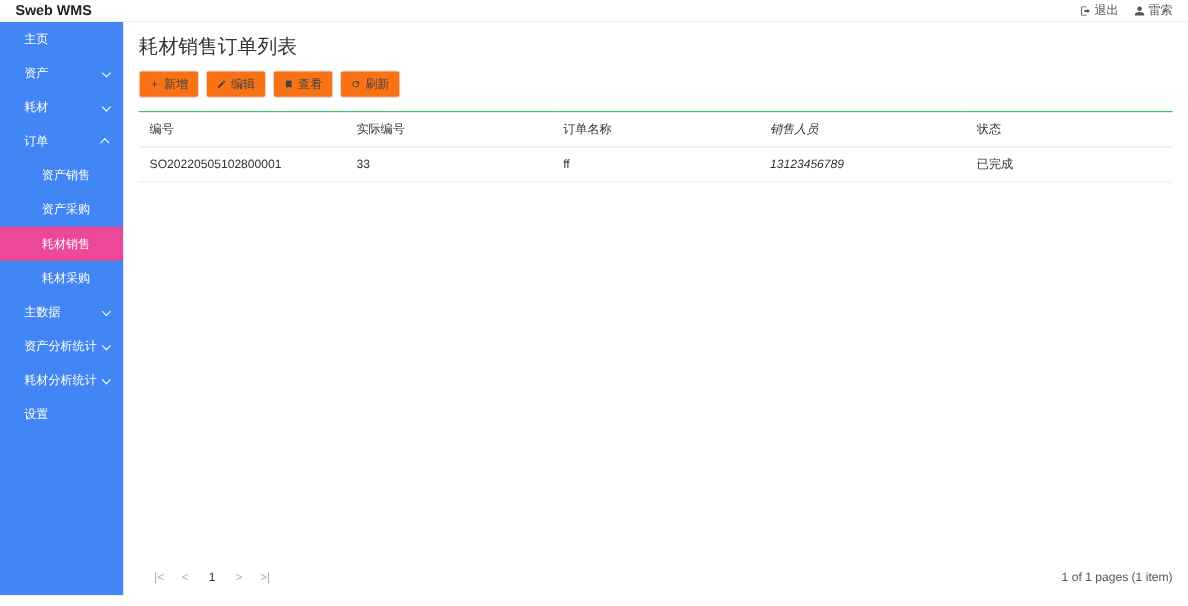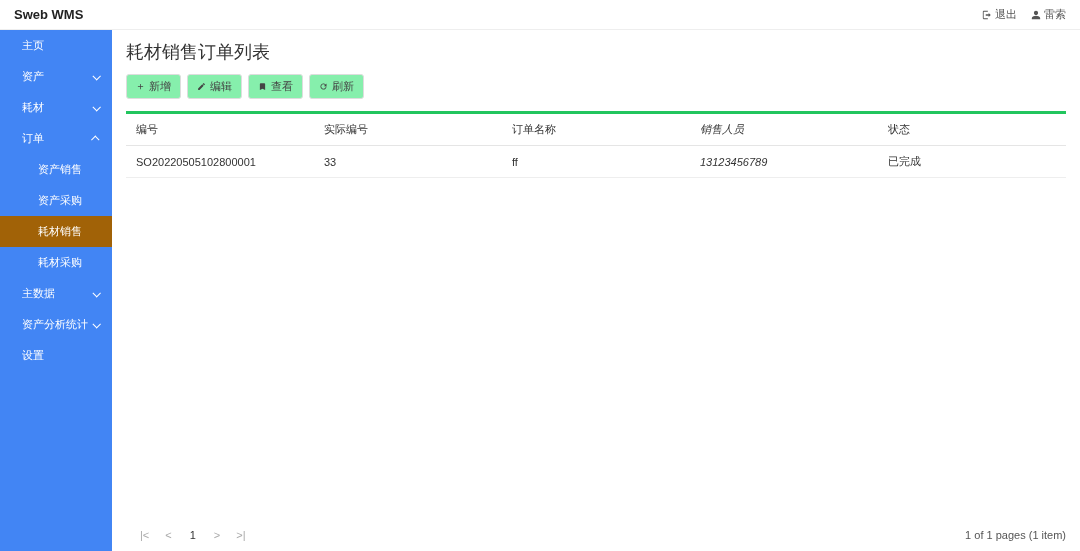--- a/index.html
+++ b/index.html
@@ -10,21 +10,21 @@
     body {
       font-family: -apple-system, BlinkMacSystemFont, "Segoe UI", "Microsoft YaHei", Arial, sans-serif;
       font-size: 12px;
       color: #333;
       background: #fff;
       width: 1080px;
       height: 551px;
       overflow: hidden;
     }
     .header {
-      height: 30px;
+      height: 20px;
       display: flex;
       align-items: center;
       justify-content: space-between;
       padding: 0 14px;
       border-bottom: 1px solid #eee;
     }
     .brand {
       font-size: 13px;
       font-weight: 600;
       color: #222;
@@ -63,21 +63,21 @@
       align-items: center;
       justify-content: space-between;
       padding: 8px 12px 8px 22px;
       cursor: pointer;
     }
     .nav-item.sub {
       padding-left: 38px;
       text-align: center;
     }
     .nav-item.active {
-      background: #a16207;
+      background: #ec4899;
     }
     .chevron {
       width: 8px;
       height: 8px;
       display: inline-flex;
       align-items: center;
       justify-content: center;
     }
     .chevron::before {
       content: "";
@@ -111,21 +111,21 @@
       gap: 6px;
       margin-bottom: 12px;
     }
     .btn {
       display: flex;
       align-items: center;
       gap: 4px;
       padding: 4px 9px;
       border: 1px solid #ddd;
       border-radius: 3px;
-      background: #86efac;
+      background: #f97316;
       font-size: 11px;
       color: #444;
       cursor: pointer;
     }
     .btn svg {
       width: 9px;
       height: 9px;
       fill: currentColor;
     }
     .table {
@@ -133,21 +133,21 @@
       border-collapse: collapse;
     }
     .table th, .table td {
       text-align: left;
       padding: 8px 10px;
       font-size: 11px;
       font-weight: 400;
       color: #333;
     }
     .table thead tr {
-      border-top: 3px solid #22c55e;
+      border-top: 1px solid #22c55e;
       border-bottom: 1px solid #e5e5e5;
     }
     .table tbody tr {
       border-bottom: 1px solid #eee;
     }
     .col-0 { width: 20%; }
     .col-1 { width: 20%; }
     .col-2 { width: 20%; }
     .col-3 { width: 20%; font-style: italic; }
     .col-4 { width: 20%; }
@@ -228,20 +228,24 @@
       </div>
       <div class="nav-item sub">
         <span>耗材采购</span>
       </div>
       <div class="nav-item">
         <span>主数据</span>
         <span class="chevron down"></span>
       </div>
       <div class="nav-item">
         <span>资产分析统计</span>
+        <span class="chevron down"></span>
+      </div>
+      <div class="nav-item">
+        <span>耗材分析统计</span>
         <span class="chevron down"></span>
       </div>
       <div class="nav-item">
         <span>设置</span>
       </div>
     </nav>
 
   <main class="main">
     <h1 class="page-title">耗材销售订单列表</h1>
 

